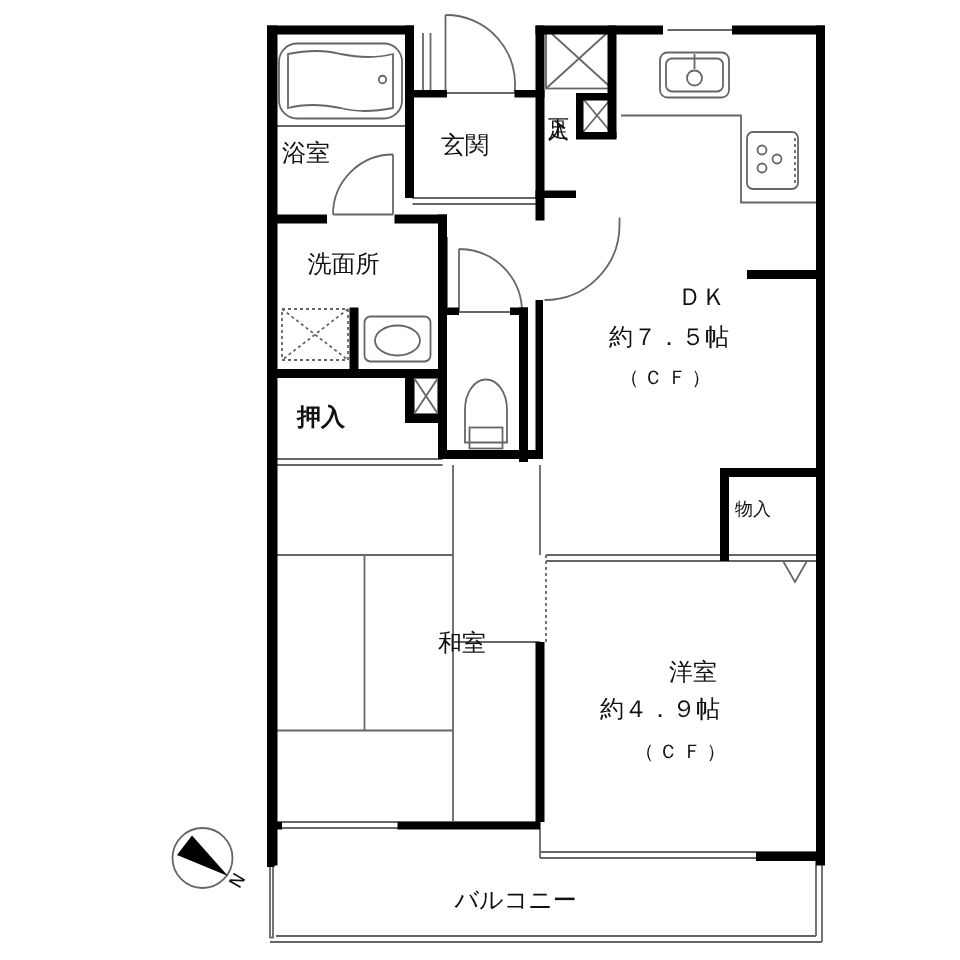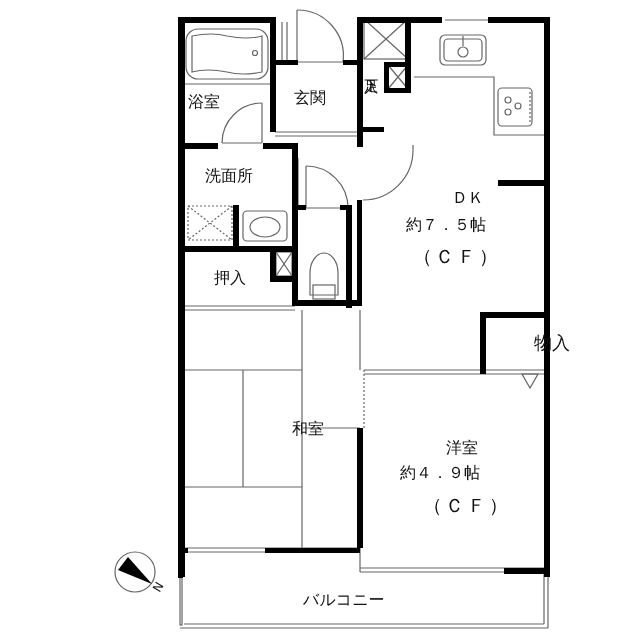--- a/index.html
+++ b/index.html
@@ -1,21 +1,21 @@
 <!DOCTYPE html>
 <html><head>
 <meta charset="utf-8">
 <style>
   html, body { margin:0; padding:0; background:#ffffff; }
   body { width:640px; height:640px; position:relative; overflow:hidden; font-family:"DejaVu Sans", sans-serif; }
   svg { position:absolute; left:0; top:0; }
   .lbl { position:absolute; color:#111; font-family:"DejaVu Sans", sans-serif; text-align:center; line-height:1.2; white-space:nowrap; }
   .big { font-size:16px; }
-  .mid { font-size:18px;margin-left:44px; }
-  .small { font-size:19px; letter-spacing:3px; }
+  .mid { font-size:12px; }
+  .small { font-size:13px; letter-spacing:3px; }
   .vert { writing-mode:vertical-rl; font-size:14px; }
 </style>
 </head>
 <body>
 
 <svg width="640" height="640" viewBox="0 0 640 640">
 
   <g stroke="#666" stroke-width="1.2" fill="none">
 
     <rect x="186" y="29" width="82" height="50" rx="12"></rect>
@@ -157,21 +157,21 @@
     <rect x="504" y="568" width="46" height="6"></rect>
 
     <rect x="178" y="548" width="5" height="30"></rect>
   </g>
 </svg>
 
 <div class="lbl big" style="left:188px;top:92px;">浴室</div>
 <div class="lbl big" style="left:294px;top:88px;font-family:Liberation Serif, serif;">玄関</div>
 <div class="lbl vert" style="left:363px;top:68px;">下足入</div>
 <div class="lbl big" style="left:205px;top:166px;">洗面所</div>
-<div class="lbl big" style="left:214px;top:268px;">押入</div>
+<div class="lbl big" style="left:198px;top:268px;font-weight:bold;">押入</div>
 
 <div class="lbl big" style="left:423px;top:188px;width:90px;">ＤＫ</div>
 <div class="lbl big" style="left:396px;top:215px;margin-left:10px;">約７．５帖</div>
 <div class="lbl small" style="left:413px;top:245px;">（ＣＦ）</div>
 
 <div class="lbl mid" style="left:490px;top:332px;">物入</div>
 <div class="lbl big" style="left:248px;top:419px;margin-left:44px;">和室</div>
 
 <div class="lbl big" style="left:446px;top:438px;">洋室</div>
 <div class="lbl big" style="left:400px;top:463px;text-align:center;">約４．９帖</div>

